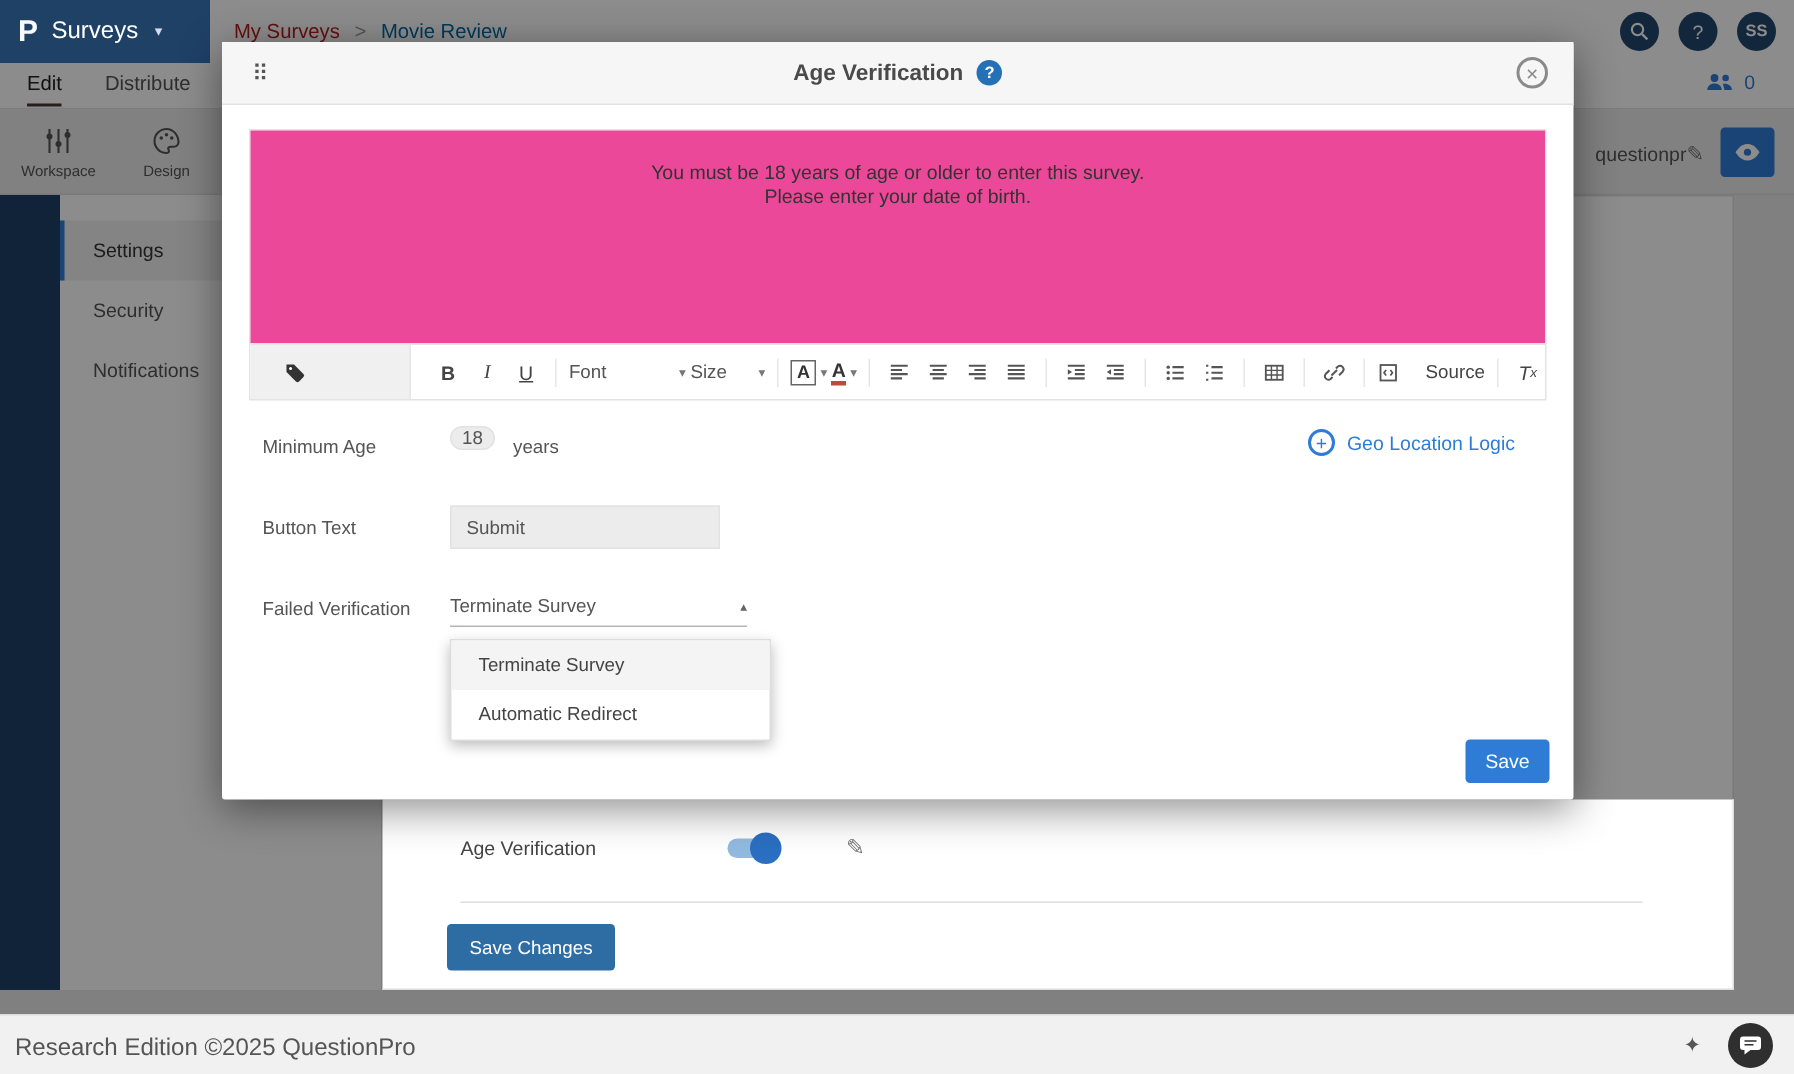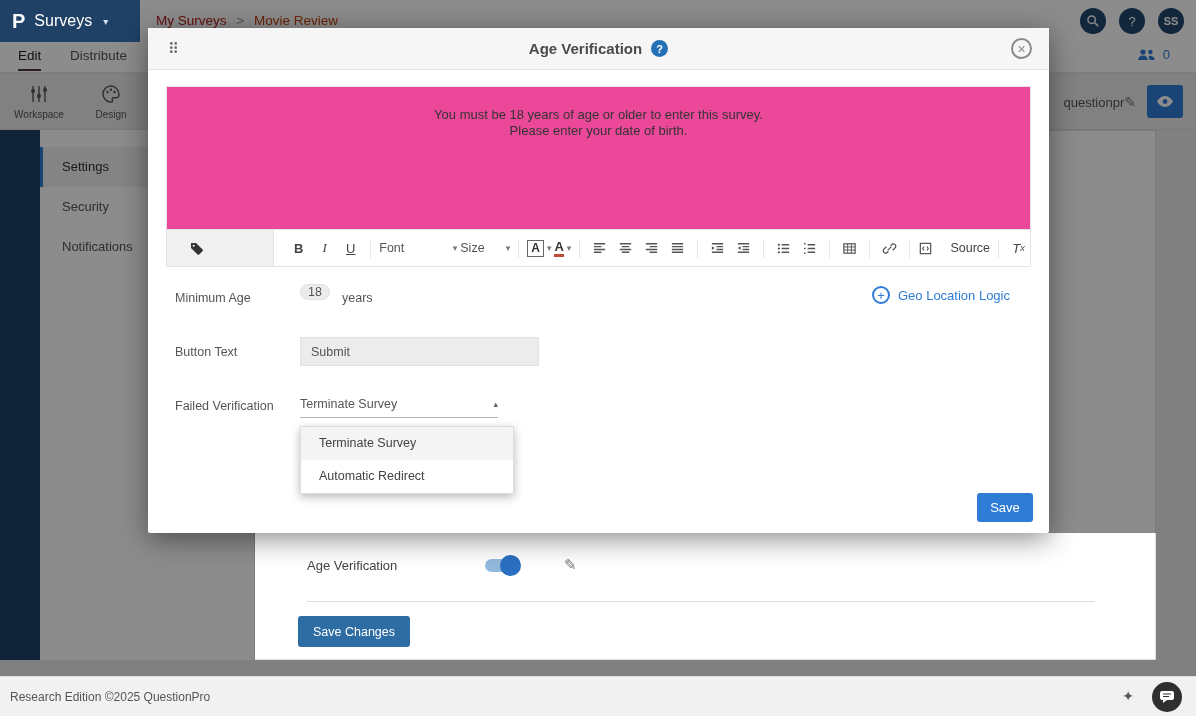--- a/index.html
+++ b/index.html
@@ -10,21 +10,21 @@
   
   .topbar { position:absolute; top:0; left:0; width:100%; height:42px; background:#fff; }
   .brand { position:absolute; top:0; left:0; width:140px; height:42px; background:#1f4166; z-index:60;
            display:flex; align-items:center; gap:9px; padding-left:12px; color:#fff; cursor:pointer;}
   .brand .logo { font-weight:bold; font-size:20px; color:#f7f9fc; }
   .brand .brand-label { font-size:16px; }
   .brand .caret { font-size:10px; color:#cfe0f2; margin-left:2px; }
   .breadcrumb { position:absolute; left:156px; top:13px; font-size:13.5px; }
   .breadcrumb .bc-link { color:#b91c1c; cursor:pointer; }
   .breadcrumb .bc-sep { color:#999; margin:0 6px; }
-  .breadcrumb .bc-cur { color:#c2410c; }
+  .breadcrumb .bc-cur { color:#0369a1; }
   .top-icons { position:absolute; right:12px; top:8px; display:flex; gap:13px; }
   .circle-icon { width:26px; height:26px; border-radius:50%; background:#24476e; color:#fff;
                  display:flex; align-items:center; justify-content:center; font-size:13px; cursor:pointer; }
   .avatar { box-shadow:0 0 0 2px rgba(255,255,255,.75); font-size:11px; font-weight:bold; }
 
   
   .tabs-row { position:absolute; top:42px; left:0; width:100%; height:31px; background:#fff; border-bottom:1px solid #e2e2e2; }
   .tab { position:absolute; top:0; height:29px; line-height:27px; font-size:13.5px; color:#555; cursor:pointer; }
   .tab.active { left:18px; color:#222; border-bottom:2px solid #4a3a35; }
   .tab.t2 { left:70px; }
@@ -56,21 +56,21 @@
   .av-label { font-size:13px; color:#444; width:178px; }
   .toggle { position:relative; width:32px; height:13px; background:#92badf; border-radius:7px; cursor:pointer; }
   .toggle .knob { position:absolute; right:-4px; top:-4px; width:21px; height:21px; border-radius:50%; background:#2a6fc2; }
   .row-pencil { margin-left:47px; color:#777; font-size:15px; cursor:pointer; }
   .hr { position:absolute; left:52px; top:68px; width:788px; border-top:1px solid #ddd; }
   .save-changes { position:absolute; left:43px; top:83px; height:31px; padding:0 15px; background:#2e6da4; color:#fff;
                   border:none; border-radius:3px; font-size:12.5px; font-family:inherit; cursor:pointer; }
 
   
   .footer { position:absolute; left:0; top:676px; width:100%; height:40px; background:#f1f1f1; border-top:1px solid #dcdcdc; z-index:60; }
-  .footer-text { position:absolute; left:10px; top:13px; font-size:12px; color:#555; }
+  .footer-text { position:absolute; left:10px; top:13px; font-size:16px; color:#555; }
   .sparkle { position:absolute; right:62px; top:11px; font-size:14px; color:#555; cursor:pointer; }
   .chat-circle { position:absolute; right:14px; top:5px; width:30px; height:30px; border-radius:50%; background:#2f2f2f;
                  display:flex; align-items:center; justify-content:center; cursor:pointer; }
 
   
   .overlay { position:absolute; inset:0; background:rgba(0,0,0,0.45); z-index:50; }
 
   
   .modal { position:absolute; left:148px; top:28px; width:901px; height:505px; background:#fff; z-index:100;
            border-radius:2px; box-shadow:0 6px 28px rgba(0,0,0,.45); }
@@ -107,21 +107,21 @@
   .tx .sub { font-size:9px; vertical-align:sub; }
 
   .m-label { position:absolute; left:27px; font-size:12.5px; color:#555; }
   .m-input { background:#ececec; border:1px solid #e2e2e2; font-family:inherit; font-size:12.5px; color:#555; }
   .inp-age { position:absolute; left:152px; top:256px; width:30px; height:16px; text-align:center;border-radius:10px; }
   .lbl-age { top:263px; } .suffix-years { position:absolute; left:194px; top:263px; font-size:12.5px; color:#555; }
   .geo { position:absolute; right:39px; top:258px; display:flex; align-items:center; gap:8px; color:#2e7cd6; font-size:13px; cursor:pointer; }
   .plus-circle { width:18px; height:18px; border-radius:50%; border:2px solid #2e7cd6; display:flex; align-items:center;
                  justify-content:center; font-size:13px; line-height:1; }
   .lbl-btntext { top:317px; }
-  .inp-btntext { position:absolute; left:152px; top:309px; width:239px; height:29px; padding-left:10px; text-align:left; }
+  .inp-btntext { position:absolute; left:152px; top:309px; width:180px; height:29px; padding-left:10px; text-align:left; }
   .lbl-failed { top:371px; }
   .select { position:absolute; left:152px; top:363px; width:198px; height:27px; border-bottom:1px solid #b5b5b5;
             display:flex; align-items:center; justify-content:space-between; font-size:12.5px; color:#555; cursor:pointer; }
   .select .caret { font-size:9px; color:#666; }
   .menu { position:absolute; left:152px; top:398px; width:214px; background:#fff; border:1px solid #ddd;
           box-shadow:0 3px 9px rgba(0,0,0,.28); z-index:110; }
   .menu-item { height:33px; line-height:33px; padding-left:18px; font-size:12.5px; color:#444; cursor:pointer; }
   .menu-item.selected { background:#f4f4f4; }
   .modal-save { position:absolute; right:16px; top:465px; width:56px; height:29px; background:#2e7cd6; color:#fff;
                 border:none; border-radius:3px; font-size:13px; font-family:inherit; cursor:pointer; }

